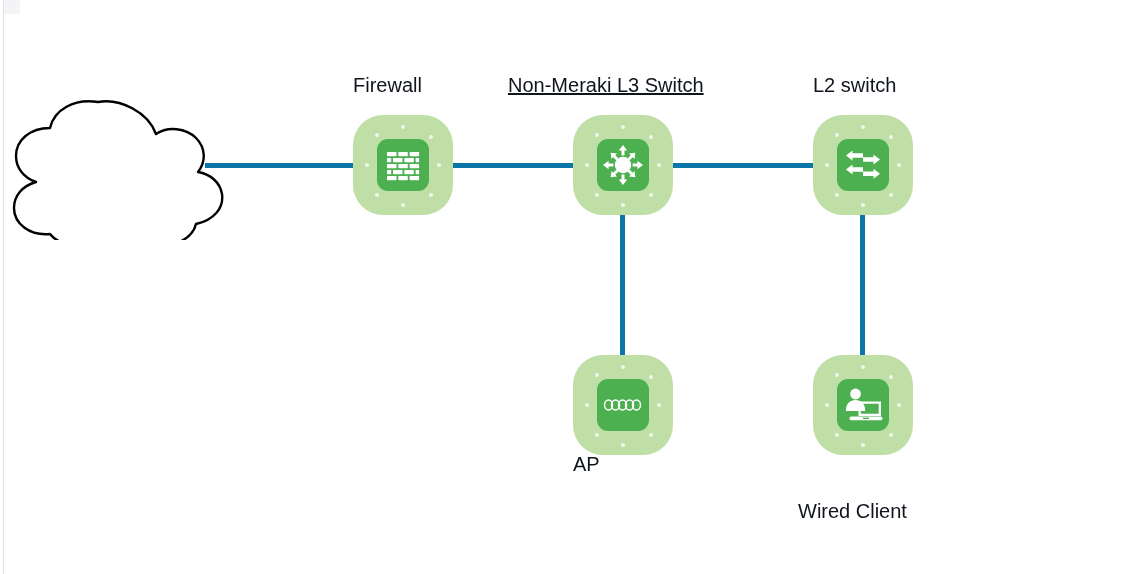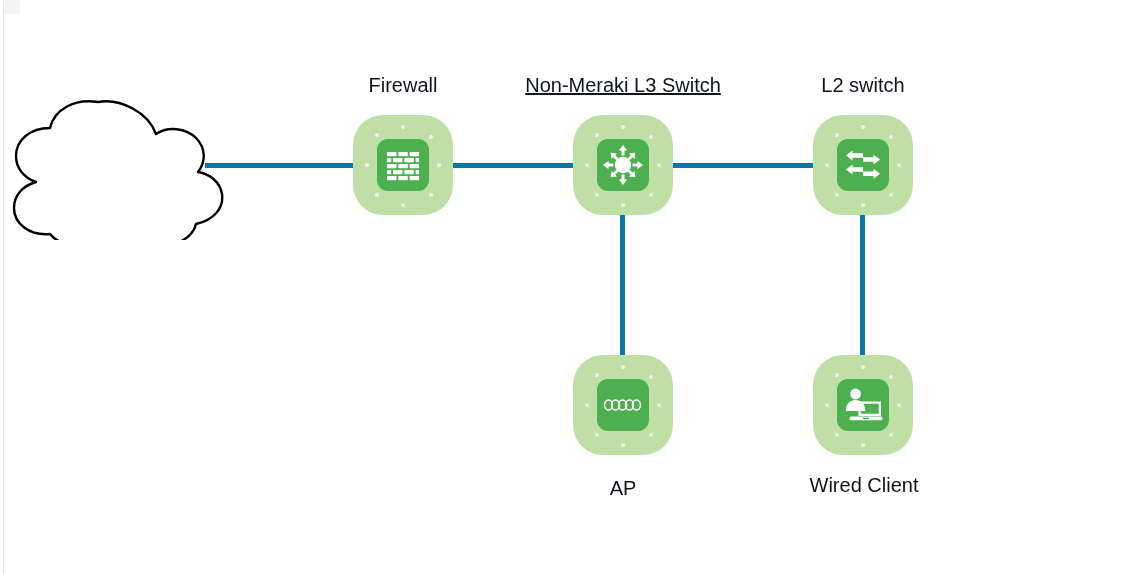--- a/index.html
+++ b/index.html
@@ -78,21 +78,21 @@
   }
   .tile svg { display: block; }
 
   
   .label {
     position: absolute;
     font-size: 20px;
     line-height: 24px;
     color: #10141c;
     white-space: nowrap;
-    text-align: center;
+    text-align: left;
   }
 
   
   .cloud {
     position: absolute;
     left: 6px;
     top: 90px;
   }
 </style>
 </head>
@@ -250,21 +250,21 @@
         <g fill="none" stroke="#ffffff" stroke-width="1.5">
           <ellipse cx="11.5" cy="26" rx="4" ry="5"></ellipse>
           <ellipse cx="18.5" cy="26" rx="4" ry="5"></ellipse>
           <ellipse cx="25.5" cy="26" rx="4" ry="5"></ellipse>
           <ellipse cx="32.5" cy="26" rx="4" ry="5"></ellipse>
           <ellipse cx="39.5" cy="26" rx="4" ry="5"></ellipse>
         </g>
       </svg>
     </div>
   </div>
-  <div class="label" style="left:573px; top:476px; width:100px;">AP</div>
+  <div class="label" style="left:573px; top:452px; width:100px;">AP</div>
 
   <div class="node" style="left:813px; top:355px;">
     <div class="halo">
       <span class="dot" style="left:22px; top:18px;"></span>
       <span class="dot" style="left:48px; top:10px;"></span>
       <span class="dot" style="left:76px; top:20px;"></span>
       <span class="dot" style="left:12px; top:48px;"></span>
       <span class="dot" style="left:84px; top:48px;"></span>
       <span class="dot" style="left:22px; top:78px;"></span>
       <span class="dot" style="left:48px; top:88px;"></span>
@@ -280,15 +280,15 @@
 
           <path d="M21.5 22.5 L44 22.5 L44 37 L21.5 37 Z
                    M23.8 24.8 L41.7 24.8 L41.7 34.7 L23.8 34.7 Z" fill-rule="evenodd"></path>
 
           <rect x="12.5" y="37.6" width="33" height="3.6" rx="1.6"></rect>
           <rect x="26" y="38.6" width="6" height="1.4" fill="#4caf50"></rect>
         </g>
       </svg>
     </div>
   </div>
-  <div class="label" style="left:798px; top:473px; width:132px;">Wired Client</div>
+  <div class="label" style="left:798px; top:499px; width:132px;">Wired Client</div>
 
 </div>
 
 </body></html>

